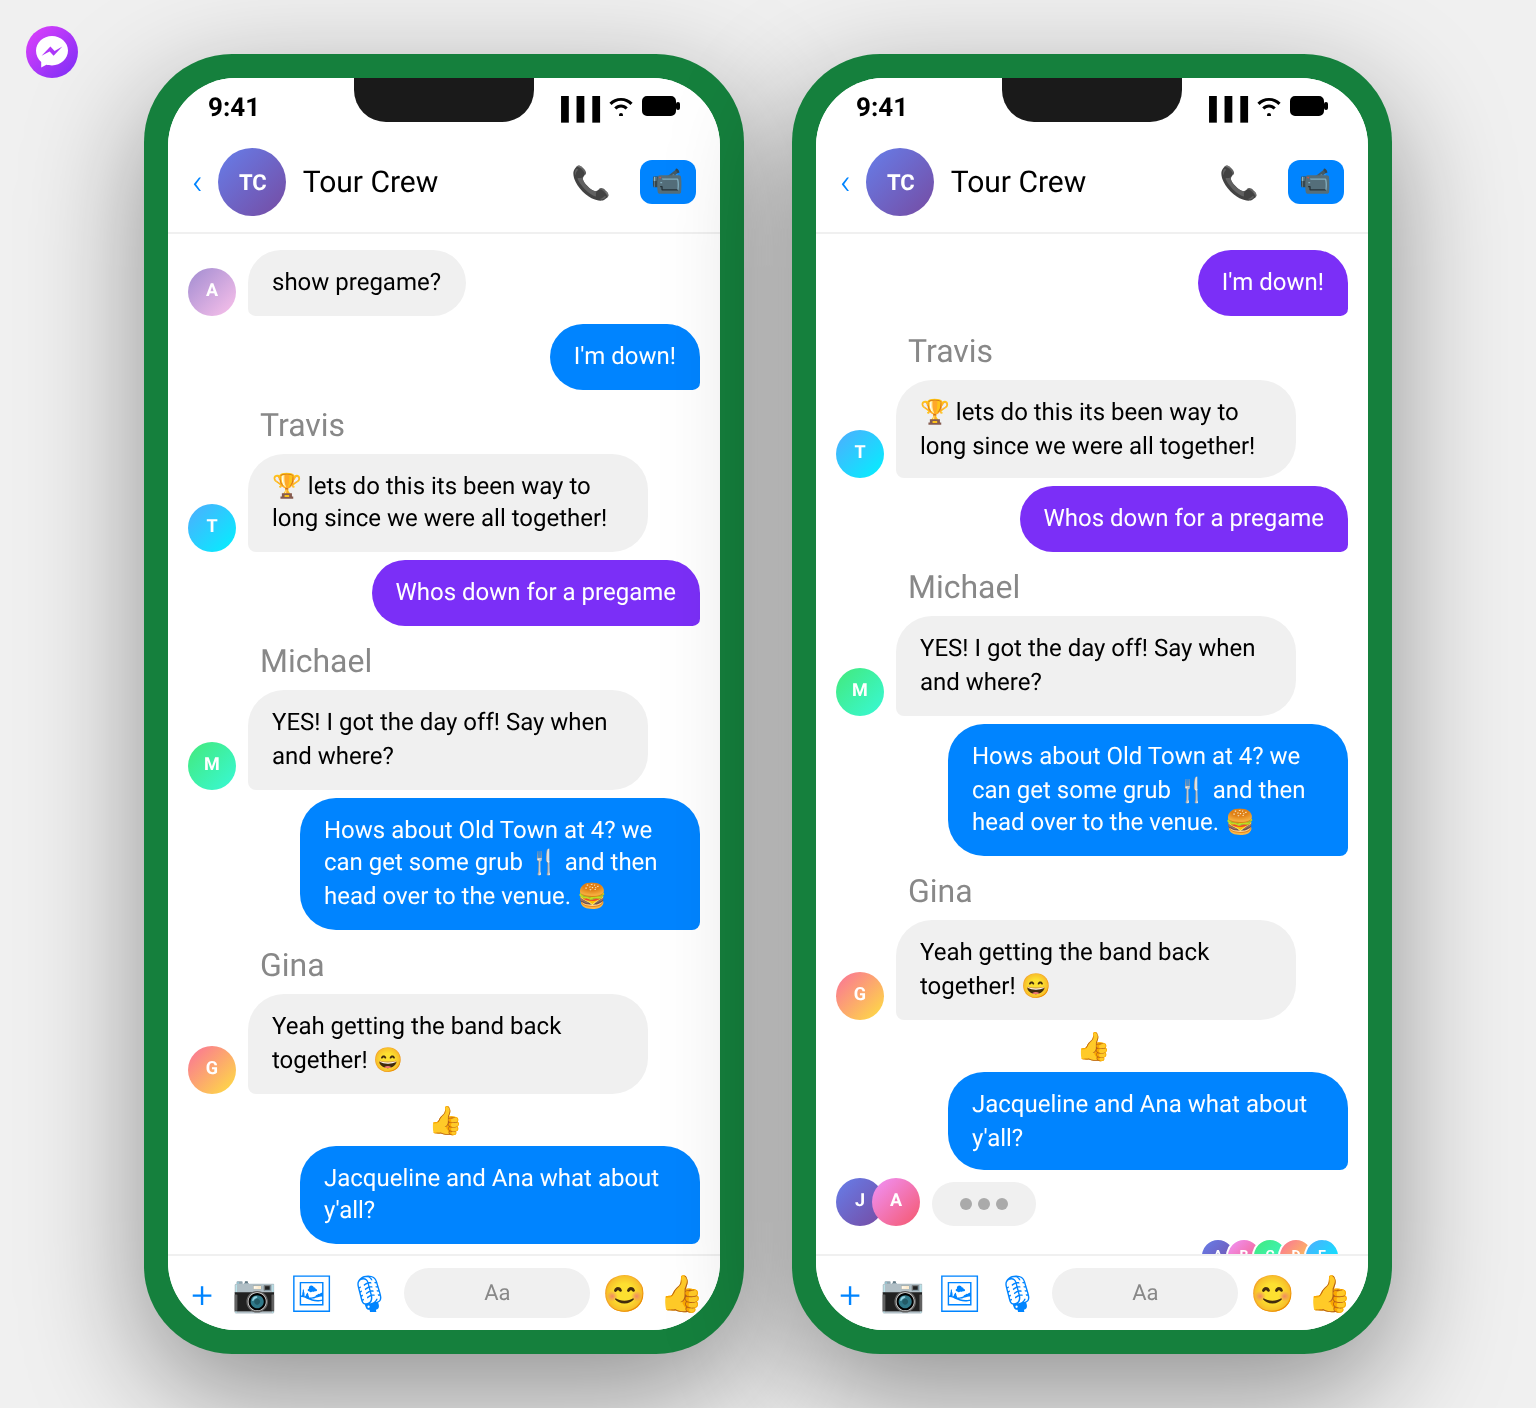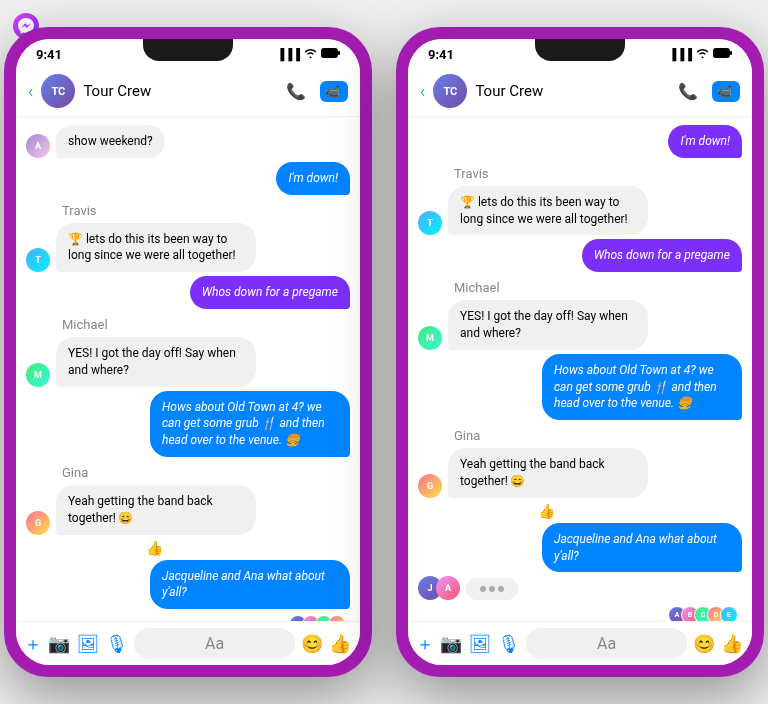--- a/index.html
+++ b/index.html
@@ -15,23 +15,23 @@
       position: relative;
     }
     .messenger-icon {
       position: absolute;
       top: 12px;
       left: 12px;
       width: 28px;
       height: 28px;
     }
     .phone-frame {
-      width: 368px;
+      width: 300px;
       height: 650px;
-      background: #a21caf;
+      background: #15803d;
       border-radius: 44px;
       padding: 12px;
       box-shadow: 0 20px 60px rgba(0,0,0,0.4);
       position: relative;
     }
     .phone-screen {
       width: 100%;
       height: 100%;
       background: #fff;
       border-radius: 34px;
@@ -120,33 +120,32 @@
     .messages-area {
       flex: 1;
       overflow-y: auto;
       padding: 8px 10px;
       display: flex;
       flex-direction: column;
       gap: 4px;
       background: #fff;
     }
     .sender-name {
-      font-size: 13px;
+      font-size: 16px;
       color: #888;
       margin-left: 36px;
       margin-bottom: 1px;
     }
     .message-row {
       display: flex;
       align-items: flex-end;
       gap: 6px;
     }
     .message-row.outgoing {
       flex-direction: row-reverse;
-      font-style: italic;
     }
     .msg-avatar {
       width: 24px;
       height: 24px;
       border-radius: 50%;
       background: linear-gradient(135deg, #f093fb 0%, #f5576c 100%);
       flex-shrink: 0;
       font-size: 9px;
       display: flex;
       align-items: center;
@@ -200,21 +199,21 @@
     }
     .input-icon {
       color: #0084ff;
       font-size: 18px;
     }
     .input-field {
       flex: 1;
       background: #f0f0f0;
       border-radius: 20px;
       padding: 6px 12px;
-      font-size: 16px;
+      font-size: 11px;
       color: #888;
       text-align: center;
     }
     .reaction-avatar {
       width: 18px;
       height: 18px;
       border-radius: 50%;
       border: 1.5px solid #fff;
       margin-left: -5px;
       font-size: 7px;
@@ -287,21 +286,21 @@
       <div class="header-actions">
         <span class="header-icon">📞</span>
         <span class="video-btn">📹</span>
       </div>
     </div>
 
     <div class="messages-area">
 
       <div class="message-row">
         <div class="msg-avatar first">A</div>
-        <div class="bubble incoming">show weekend?</div>
+        <div class="bubble incoming">show pregame?</div>
       </div>
 
       <div class="message-row outgoing">
         <div class="bubble outgoing">I'm down!</div>
       </div>
 
       <div class="spacer"></div>
 
       <div class="sender-name">Travis</div>
       <div class="message-row">

